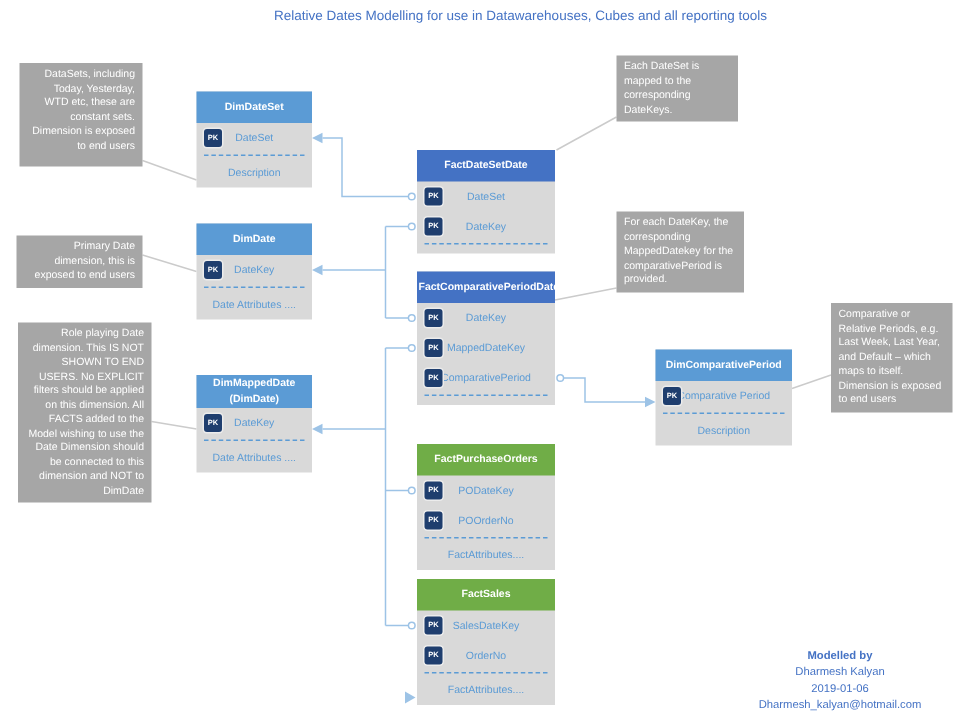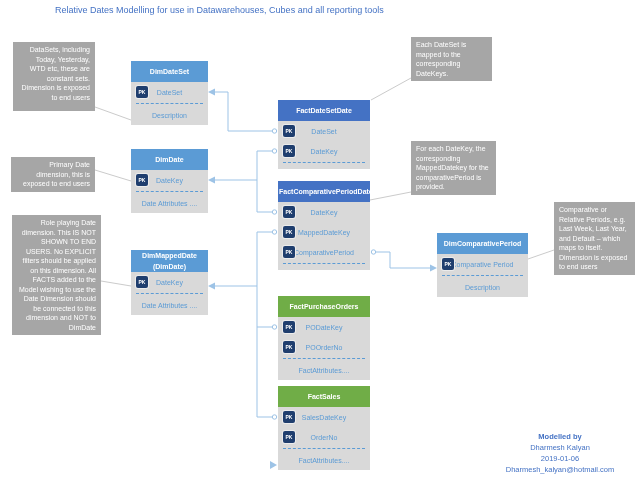--- a/index.html
+++ b/index.html
@@ -7,21 +7,21 @@
     font-family:"Liberation Sans","DejaVu Sans",sans-serif;
     background:#ffffff;
     width:639px;height:485px;
     position:relative;overflow:hidden;
   }
   #canvas{position:absolute;left:0;top:0;width:639px;height:485px;}
   #connector-layer{position:absolute;left:0;top:0;pointer-events:none;}
 
   .page-title{
     position:absolute;left:55px;top:5px;width:584px;
-    font-size:9px;color:#4472C4;
+    text-align:center;font-size:9px;color:#4472C4;
   }
 
   
   .tbl{position:absolute;background:#D9D9D9;}
   .tbl-header{
     color:#ffffff;font-size:7px;font-weight:bold;text-align:center;
     display:flex;flex-direction:column;justify-content:center;
     min-height:21px;line-height:11px;padding:0 1px;
   }
   .tbl-header.dim{background:#5B9BD5;}

